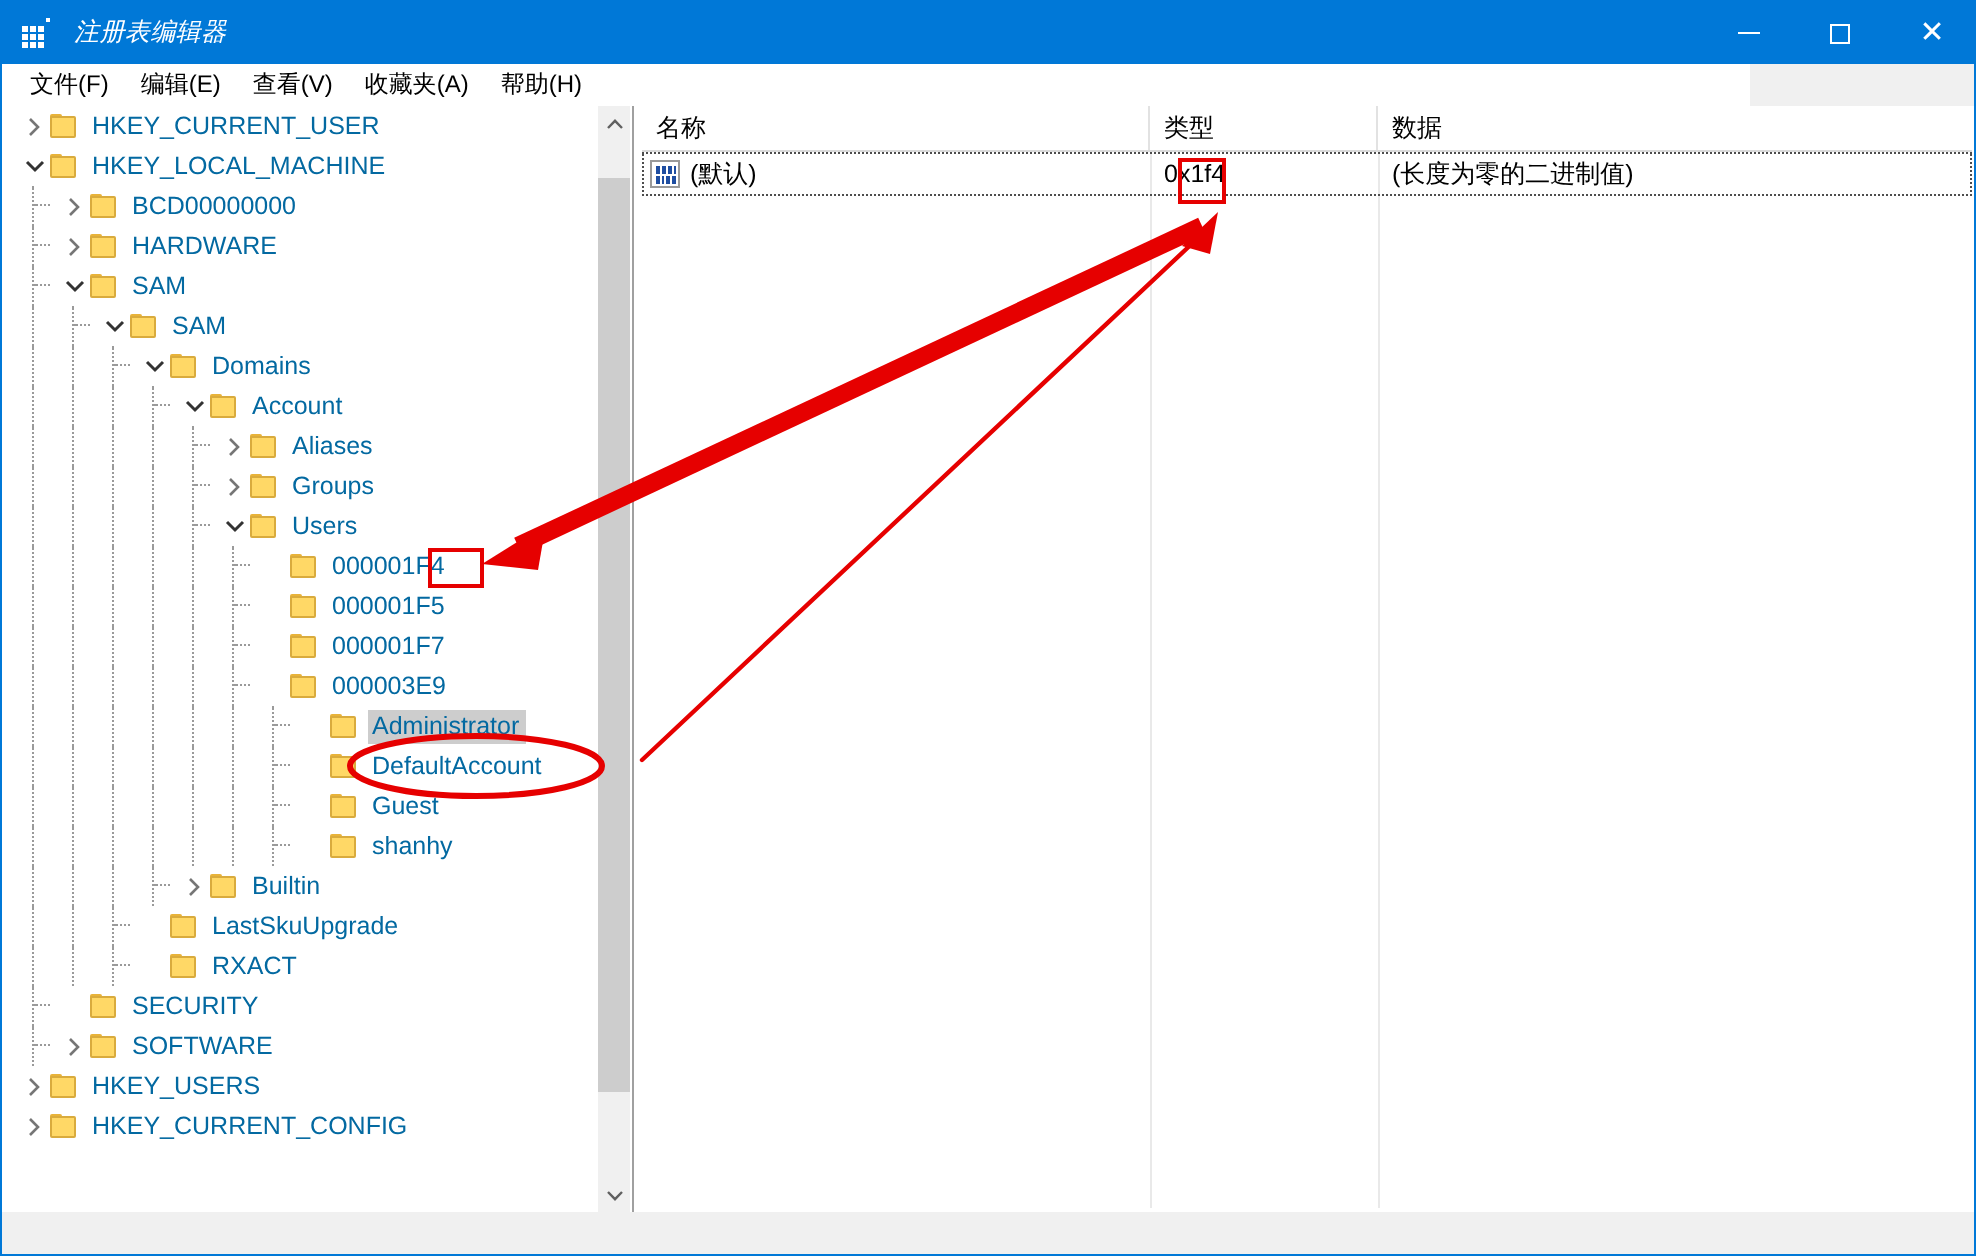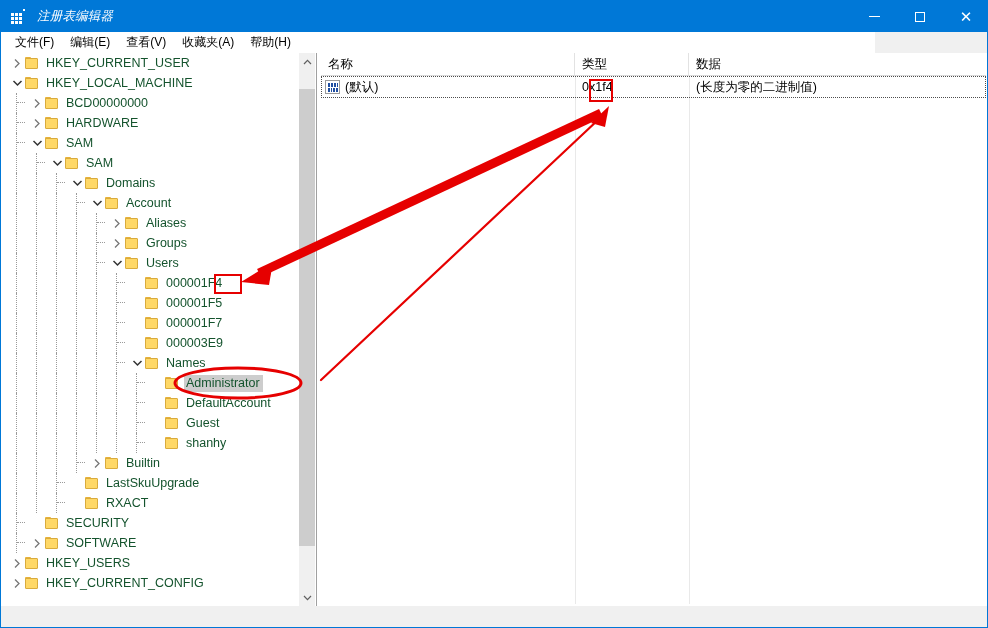--- a/index.html
+++ b/index.html
@@ -117,21 +117,21 @@
     width: 299px; height: 553px;
     overflow: hidden;
   }
   .tree-row {
     position: relative;
     height: 20px;
     display: flex;
     align-items: center;
     white-space: nowrap;
     font-size: 12.5px;
-    color: #14532d;
+    color: #0369a1;
     cursor: default;
   }
   .tree-row .expander {
     width: 16px; height: 20px;
     flex: 0 0 auto;
     display: flex;
     align-items: center;
     justify-content: center;
   }
   .folder {
@@ -595,40 +595,20 @@
             <span class="guide" style="left: 115px;"></span>
             <span class="elbow" style="left: 116px;"></span>
             <span style="display: inline-block; flex: 0 0 auto; width: 128px; height: 20px;"></span>
             <span class="expander"></span>
             <span class="folder">
               <span class="tab"></span>
               <span class="body"></span>
             </span>
             <span class="tree-label">000003E9</span>
           </div>
-          <div class="tree-row">
-            <span class="guide" style="left: 15px;"></span>
-            <span class="guide" style="left: 35px;"></span>
-            <span class="guide" style="left: 55px;"></span>
-            <span class="guide" style="left: 75px;"></span>
-            <span class="guide" style="left: 95px;"></span>
-            <span class="guide" style="left: 115px;"></span>
-            <span class="elbow" style="left: 116px;"></span>
-            <span style="display: inline-block; flex: 0 0 auto; width: 128px; height: 20px;"></span>
-            <span class="expander">
-              <svg width="11" height="8" viewBox="0 0 11 8">
-                <path d="M1.5 2 L5.5 6 L9.5 2" fill="none" stroke="#333333" stroke-width="1.5"></path>
-              </svg>
-            </span>
-            <span class="folder">
-              <span class="tab"></span>
-              <span class="body"></span>
-            </span>
-            <span class="tree-label">Names</span>
-          </div>
           <div class="tree-row selected">
             <span class="guide" style="left: 15px;"></span>
             <span class="guide" style="left: 35px;"></span>
             <span class="guide" style="left: 55px;"></span>
             <span class="guide" style="left: 75px;"></span>
             <span class="guide" style="left: 95px;"></span>
             <span class="guide" style="left: 115px;"></span>
             <span class="guide" style="left: 135px;"></span>
             <span class="elbow" style="left: 136px;"></span>
             <span style="display: inline-block; flex: 0 0 auto; width: 148px; height: 20px;"></span>

